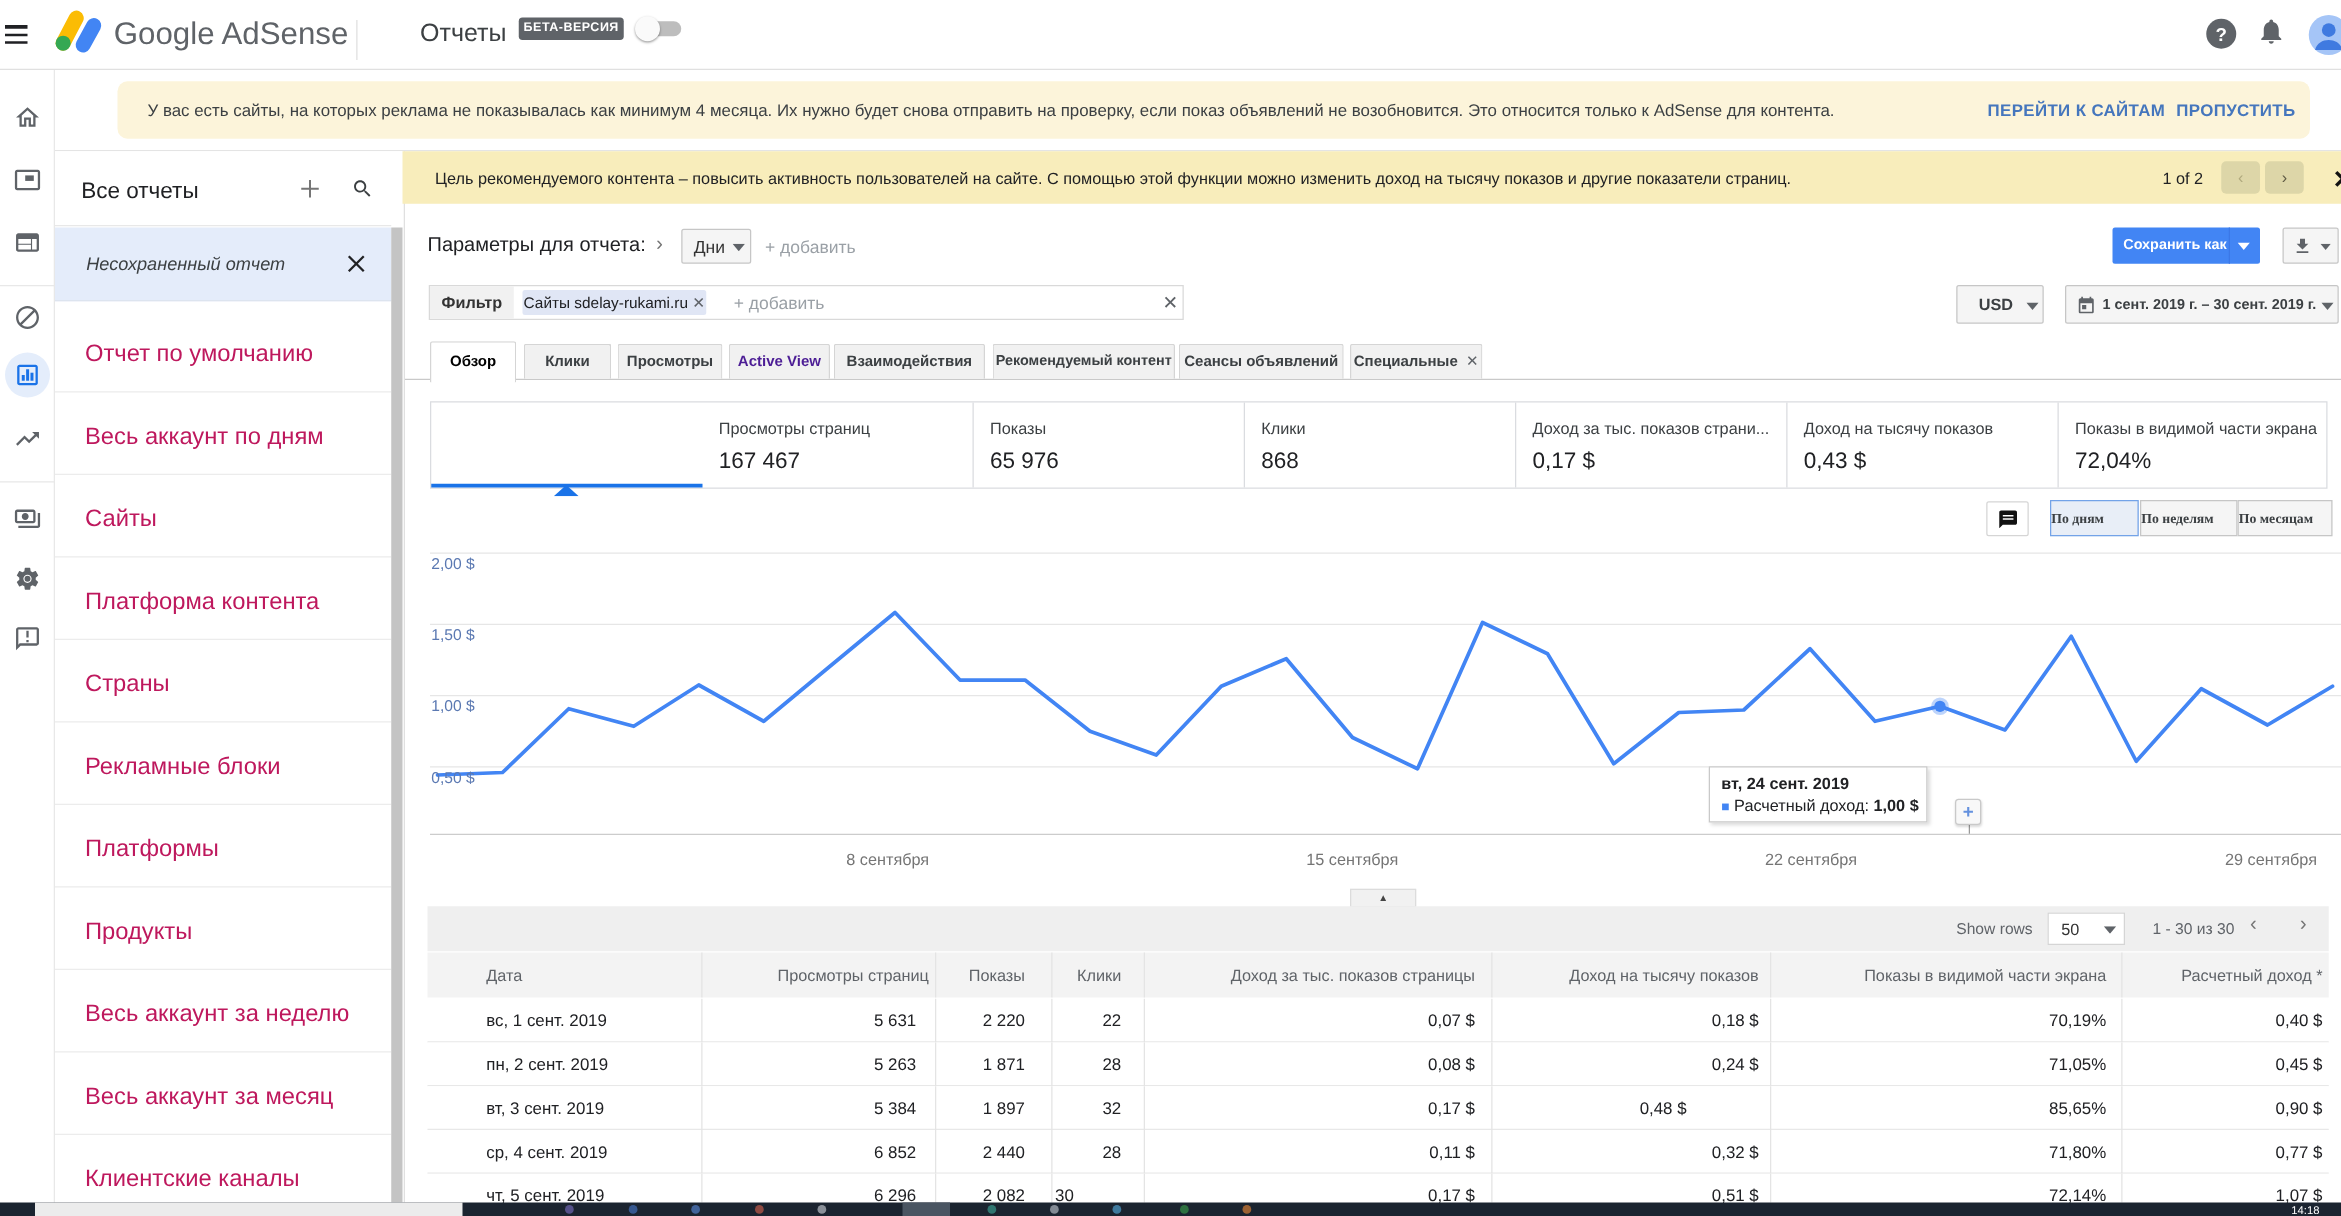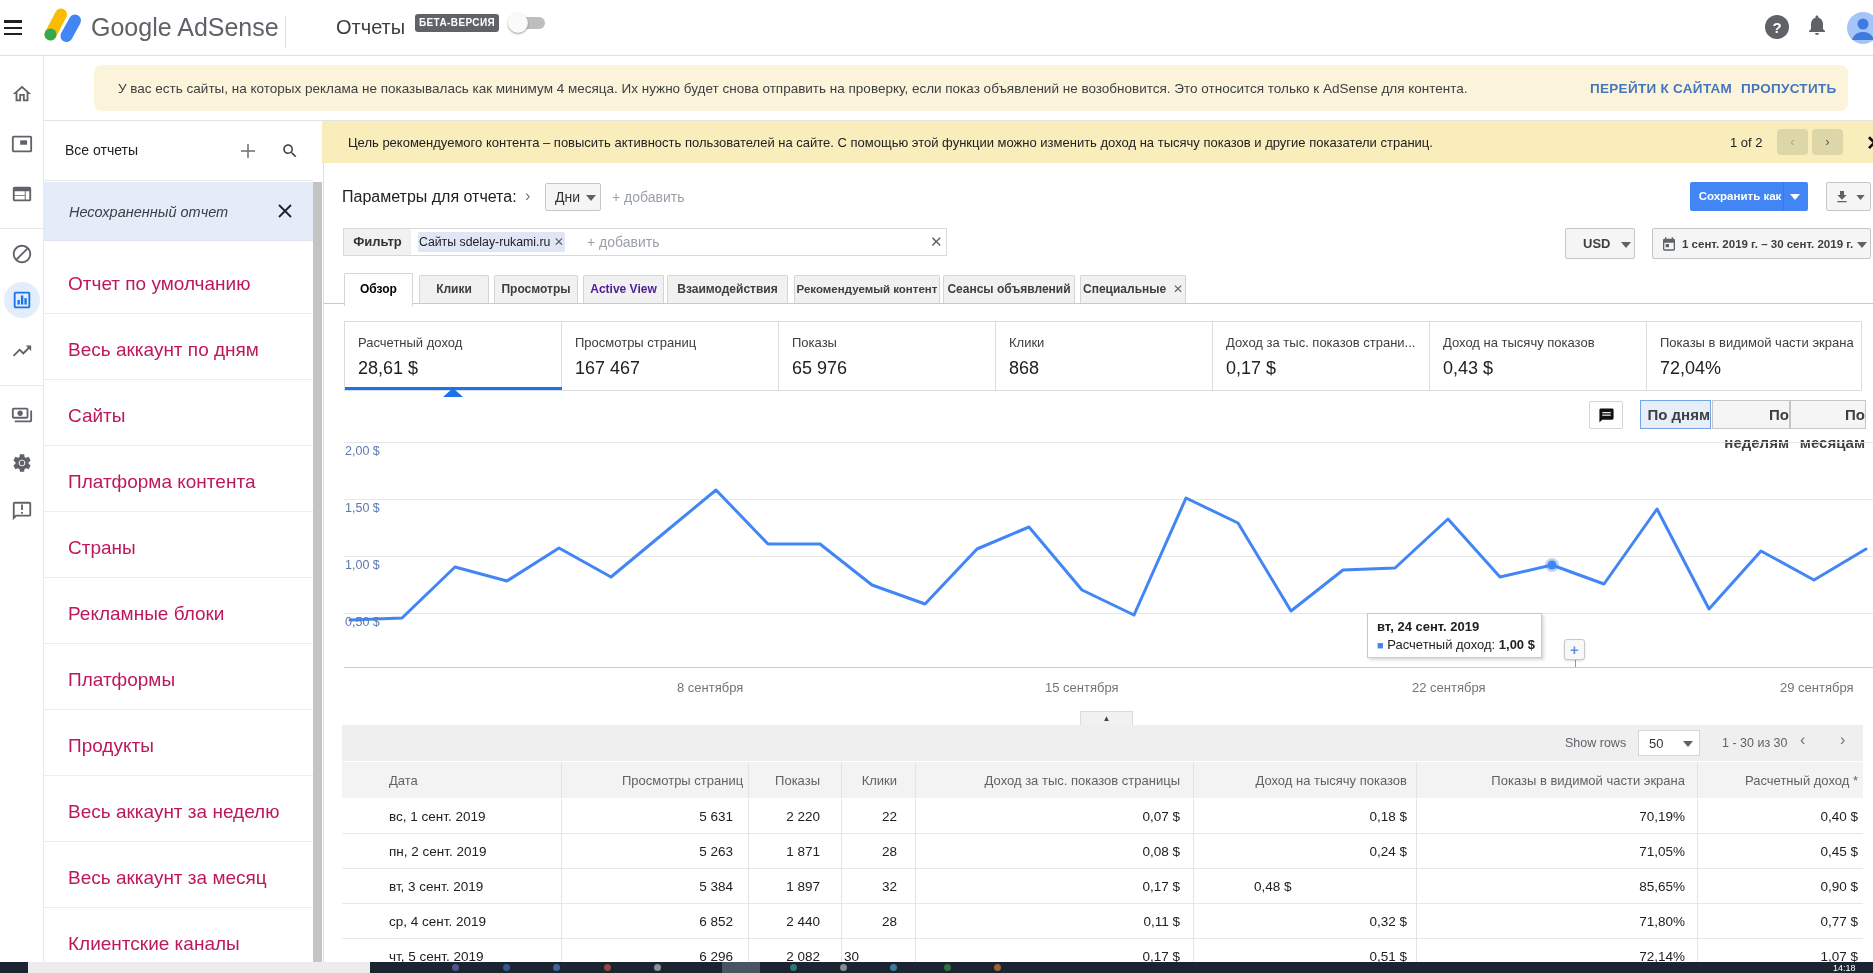--- a/index.html
+++ b/index.html
@@ -32,21 +32,21 @@
 
 #rail { position:absolute; left:0; top:56px; width:44px; height:917px; background:#fff;
   border-right:1px solid #e8e8e8; z-index:20; }
 #rail .ic { position:absolute; left:11px; width:22px; height:22px; }
 #rail .div { position:absolute; left:0; width:44px; height:1px; background:#e8e8e8; }
 #railsel { position:absolute; left:4px; top:226px; width:36px; height:36px; border-radius:50%; background:#e4edfb; }
 
 
 #sidebar { position:absolute; left:44px; top:121px; width:280px; height:841px; background:#fff; z-index:5; }
 #sb-head { position:absolute; left:0; top:0; width:269px; height:60px; border-bottom:1px solid #e8e8e8; }
-#sb-head .t { position:absolute; left:21px; top:21px; font-size:14px; color:#202124; }
+#sb-head .t { position:absolute; left:21px; top:21px; font-size:18px; color:#202124; }
 #sb-scroll { position:absolute; left:269px; top:61px; width:9px; height:780px; background:#c4c4c4; }
 #sb-border { position:absolute; left:279px; top:0px; width:1px; height:841px; background:#e0e0e0; }
 .sbitem { position:absolute; left:0; width:269px; height:66px; border-bottom:1px solid #ececec;
   font-size:19px; color:#be185d; }
 .sbitem span { position:absolute; left:24px; top:25px; }
 #sbsel { position:absolute; left:0; top:61px; width:269px; height:59px; background:#e4ecfa;
   border-bottom:1px solid #dde4ef; }
 #sbsel .t { position:absolute; left:25px; top:22px; font-size:14.5px; font-style:italic; color:#3c4043; }
 
 
@@ -94,21 +94,21 @@
 #cards { position:absolute; left:20px; top:158px; width:1518px; height:70px; border:1px solid #dadce0; }
 .card { position:absolute; top:0; height:68px; border-right:1px solid #dadce0; }
 .card .lb { position:absolute; left:13px; top:13px; font-size:13px; color:#3c4043; white-space:nowrap; }
 .card .vl { position:absolute; left:13px; top:36px; font-size:18px; color:#202124; white-space:nowrap; }
 #cardsel { position:absolute; left:0px; top:65px; width:217px; height:3px; background:#1a73e8; }
 
 
 #cmtbtn { position:absolute; left:1265px; top:238px; width:34px; height:28px; background:#fff;
   border:1px solid #d5d5d5; border-radius:2px; }
 .ivbtn { position:absolute; top:237px; height:29px; background:#f5f5f5; border:1px solid #c6c6c6;
-  font-size:15px; font-weight:bold; color:#3c4043; text-align:right; line-height:28px; }
+  font-size:11px; font-weight:bold; color:#3c4043; text-align:left; line-height:28px;font-family:Liberation Serif, serif; }
 .ivbtn.active { background:#e8eef7; border:1px solid #73a3e8; z-index:2; }
 
 
 #chart { position:absolute; left:0; top:266px; width:1549px; height:290px; }
 .ylab { position:absolute; left:21px; font-size:12.5px; color:#5b79b2; }
 .xlab { position:absolute; top:251px; font-size:13px; color:#757575; white-space:nowrap; }
 #tooltip { position:absolute; left:1043px; top:184px; width:175px; height:45px; background:#fff;
   border:1px solid #c9c9c9; box-shadow:2px 2px 3px rgba(0,0,0,.15); z-index:5; }
 #tooltip .l1 { position:absolute; left:9px; top:5px; font-size:13px; font-weight:bold; color:#202124; }
 #tooltip .l2 { position:absolute; left:9px; top:23px; font-size:13px; color:#202124; }
@@ -349,24 +349,20 @@
       <div class="tab" style="left:95px;width:70px">Клики</div>
       <div class="tab" style="left:170px;width:84px">Просмотры</div>
       <div class="tab" style="left:259px;width:81px;color:#4c1d95">Active View</div>
       <div class="tab" style="left:343px;width:121px">Взаимодействия</div>
       <div class="tab" style="left:470px;width:146px;font-size:11.5px">Рекомендуемый контент</div>
       <div class="tab" style="left:619px;width:132px">Сеансы объявлений</div>
       <div class="tab" style="left:756px;width:106px">Специальные&nbsp; <span style="font-weight:normal;color:#5f6368">✕</span></div>
     </div>
 
     <div id="cards">
-      <div class="card" style="left:0;width:217px">
-          <div class="lb">Расчетный доход</div>
-          <div class="vl">28,61 $</div>
-        </div>
       <div class="card" style="left:217px;width:217px">
           <div class="lb">Просмотры страниц</div>
           <div class="vl">167 467</div>
         </div>
       <div class="card" style="left:434px;width:217px">
           <div class="lb">Показы</div>
           <div class="vl">65 976</div>
         </div>
       <div class="card" style="left:651px;width:217px">
           <div class="lb">Клики</div>
@@ -493,21 +489,21 @@
       <div class="vline" style="left:851px;height:35px"></div>
       <div class="vline" style="left:1074px;height:35px"></div>
       <div class="vline" style="left:1355px;height:35px"></div>
     </div>
     <div class="trow" style="top:706px">
       <div class="td" style="left:47px">вт, 3 сент. 2019</div>
       <div class="td" style="left:280px;width:111px;text-align:right">5 384</div>
       <div class="td" style="left:412px;width:66px;text-align:right">1 897</div>
       <div class="td" style="left:502px;width:53px;text-align:right">32</div>
       <div class="td" style="left:632px;width:206px;text-align:right">0,17 $</div>
-      <div class="td" style="left:912px;width:153px;text-align:left">0,48 $</div>
+      <div class="td" style="left:912px;width:153px;text-align:center">0,48 $</div>
       <div class="td" style="left:1142px;width:201px;text-align:right">85,65%</div>
       <div class="td" style="left:1392px;width:124px;text-align:right">0,90 $</div>
       <div class="vline" style="left:219px;height:35px"></div>
       <div class="vline" style="left:406px;height:35px"></div>
       <div class="vline" style="left:499px;height:35px"></div>
       <div class="vline" style="left:573px;height:35px"></div>
       <div class="vline" style="left:851px;height:35px"></div>
       <div class="vline" style="left:1074px;height:35px"></div>
       <div class="vline" style="left:1355px;height:35px"></div>
     </div>

